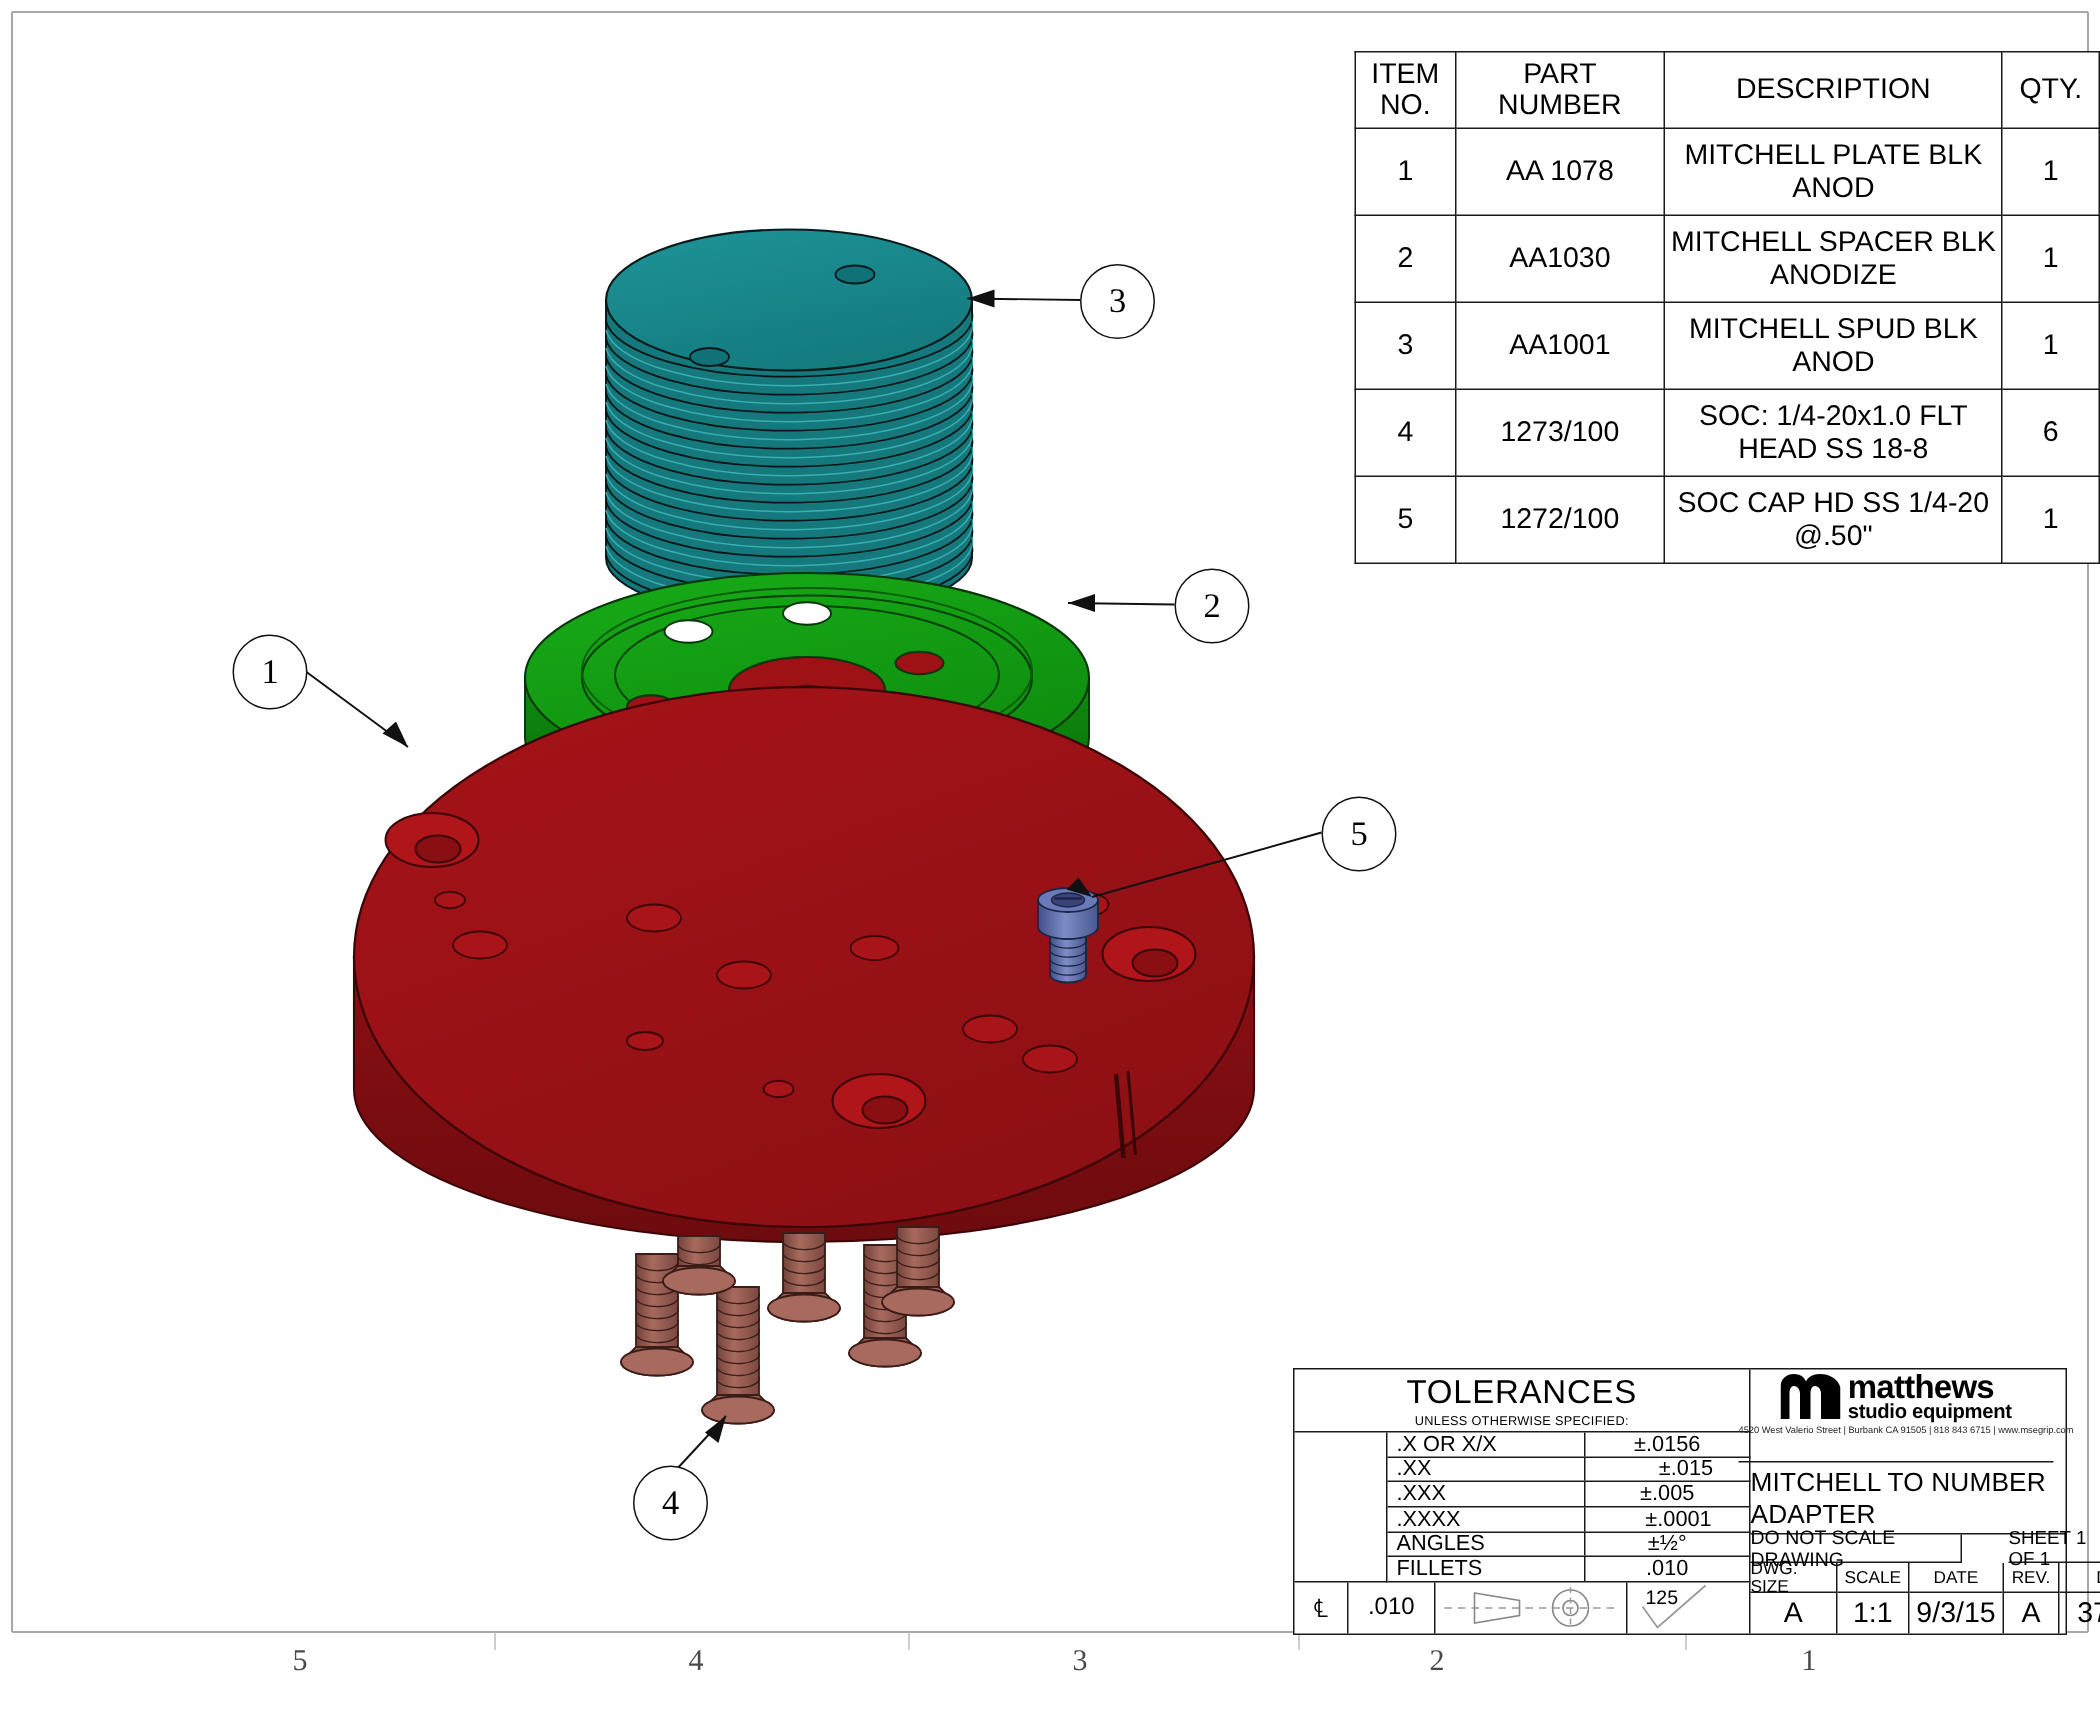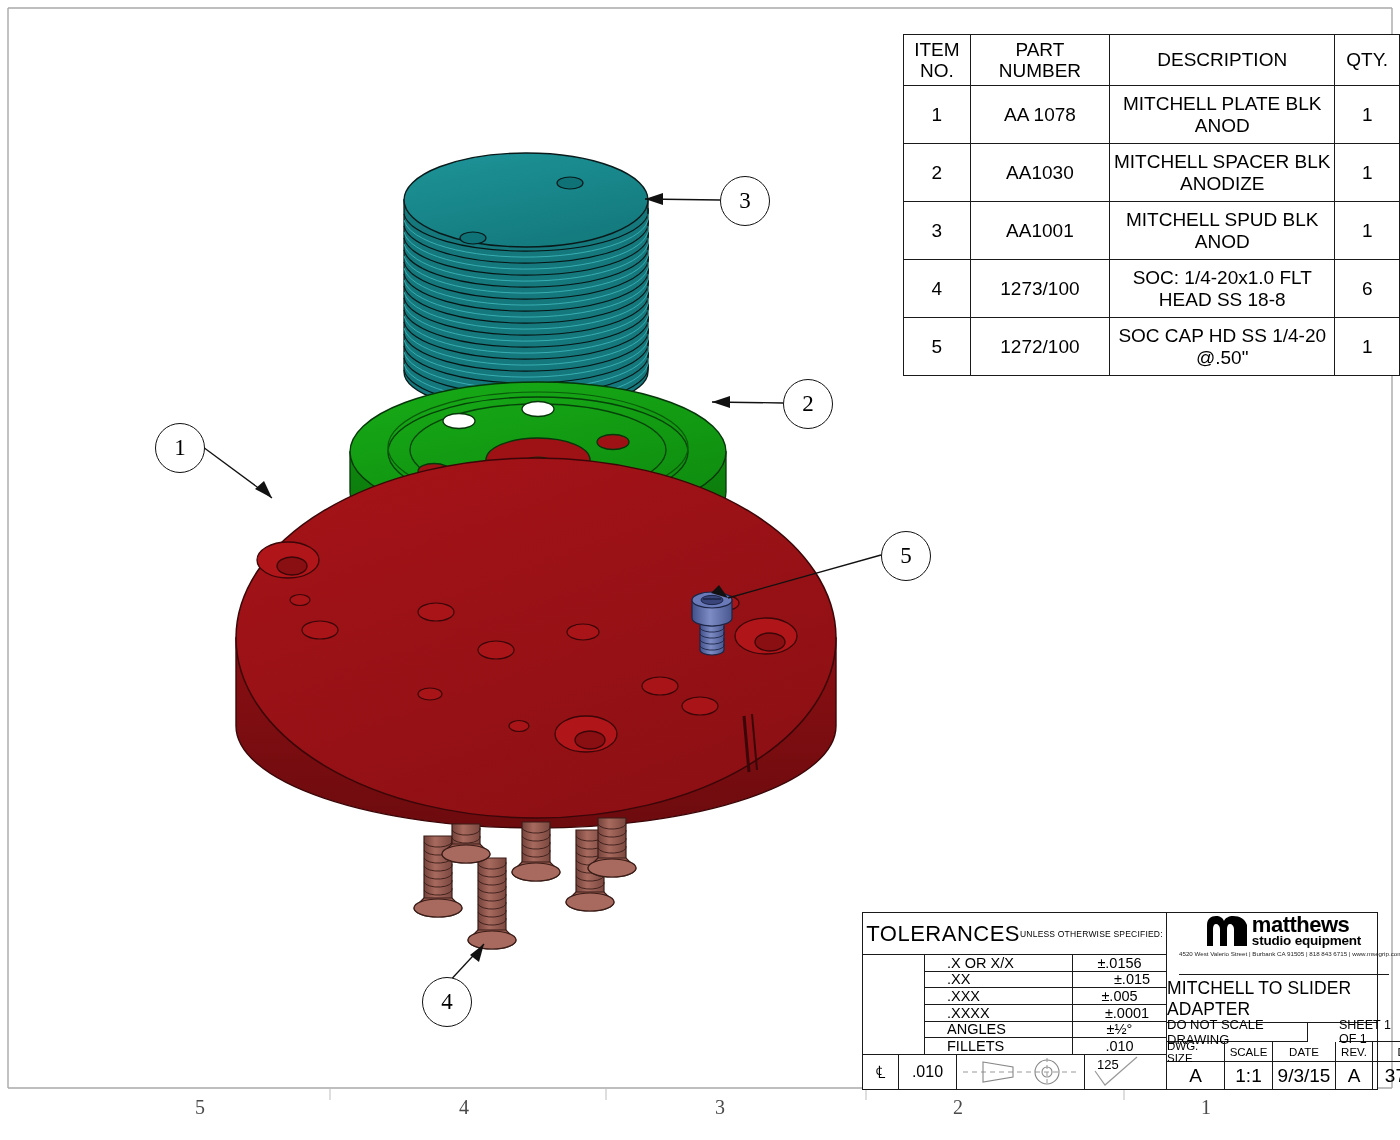--- a/index.html
+++ b/index.html
@@ -22,46 +22,46 @@
   .c-part{width:140px;}
   .c-desc{width:232px;font-size:18.5px;}
   .c-qty{width:60px;}
 
   
   #titleblock{position:absolute;left:862px;top:912px;width:516px;height:178px;
               border:1.6px solid #1a1a1a;box-sizing:border-box;background:#fff;}
 
   #tol-title{position:absolute;left:0;top:0;width:304px;height:42px;
              border-right:1.6px solid #1a1a1a;border-bottom:1px solid #1a1a1a;
-             box-sizing:border-box;display:flex;flex-direction:row;
+             box-sizing:border-box;display:flex;flex-direction:column;
              align-items:center;justify-content:center;}
   #tol-title .t1{font-size:22px;letter-spacing:.5px;}
   #tol-title .t2{font-size:8.5px;letter-spacing:.2px;margin-top:1px;}
 
   .tolrow{position:absolute;left:62px;width:242px;height:16.6px;
           box-sizing:border-box;border-bottom:1px solid #1a1a1a;
           border-right:1.6px solid #1a1a1a;display:flex;}
   .tolrow .k{width:132px;box-sizing:border-box;border-right:1px solid #1a1a1a;
-             padding-left:6px;display:flex;align-items:center;font-size:14.5px;margin-left:16px;}
+             padding-left:6px;display:flex;align-items:center;font-size:14.5px;}
   .tolrow .v{flex:1;display:flex;align-items:center;justify-content:center;
              font-size:14.5px;}
   #tol-leftblank{position:absolute;left:0;top:42px;width:62px;height:99.6px;
                  box-sizing:border-box;border-right:1px solid #1a1a1a;
                  border-bottom:1px solid #1a1a1a;}
 
   #symrow{position:absolute;left:0;top:141.6px;width:304px;height:34.4px;
           box-sizing:border-box;border-right:1.6px solid #1a1a1a;display:flex;}
   #symrow>div{box-sizing:border-box;border-right:1px solid #1a1a1a;
               display:flex;align-items:center;justify-content:center;}
   .sym-cl{width:36px;font-size:17px;font-family:"Liberation Serif",serif;}
   .sym-010{width:58px;font-size:16px;}
   .sym-proj{width:128px;}
   .sym-fin{flex:1;border-right:none !important;position:relative;}
 
-  #logo-area{position:absolute;left:316px;top:0;width:210px;height:62px;
+  #logo-area{position:absolute;left:296px;top:0;width:210px;height:62px;
              box-sizing:border-box;border-bottom:1px solid #1a1a1a;
              display:flex;flex-direction:column;align-items:center;
              justify-content:flex-start;padding-top:2px;}
   .logo-row{display:flex;align-items:center;justify-content:center;width:100%;}
   .logo-mark{width:40px;height:30px;position:relative;flex:0 0 auto;}
   .logo-words{margin-left:5px;line-height:.92;}
   .logo-w1{font-size:22px;font-weight:bold;letter-spacing:-.5px;}
   .logo-w2{font-size:13.5px;font-weight:bold;letter-spacing:-.2px;}
   .logo-addr{font-size:6.2px;margin-top:2px;width:100%;text-align:center;
              color:#1d1d1d;letter-spacing:0px;white-space:nowrap;}
@@ -487,21 +487,21 @@
           </svg>
         </div>
         <div class="logo-words">
           <div class="logo-w1">matthews</div>
           <div class="logo-w2">studio equipment</div>
         </div>
       </div>
       <div class="logo-addr">4520 West Valerio Street  |  Burbank CA 91505  |  818 843 6715  |  www.msegrip.com</div>
     </div>
 
-    <div id="dwg-title">MITCHELL TO SLIDER ADAPTER</div>
+    <div id="dwg-title">MITCHELL TO NUMBER ADAPTER</div>
 
     <div id="noscale">DO NOT SCALE DRAWING</div>
     <div id="sheetno">SHEET 1  OF  1</div>
 
     <div class="bot-col" id="c-size">
       <div class="h">DWG. SIZE</div>
       <div class="v">A</div>
     </div>
     <div class="bot-col" id="c-scale">
       <div class="h">SCALE</div>

